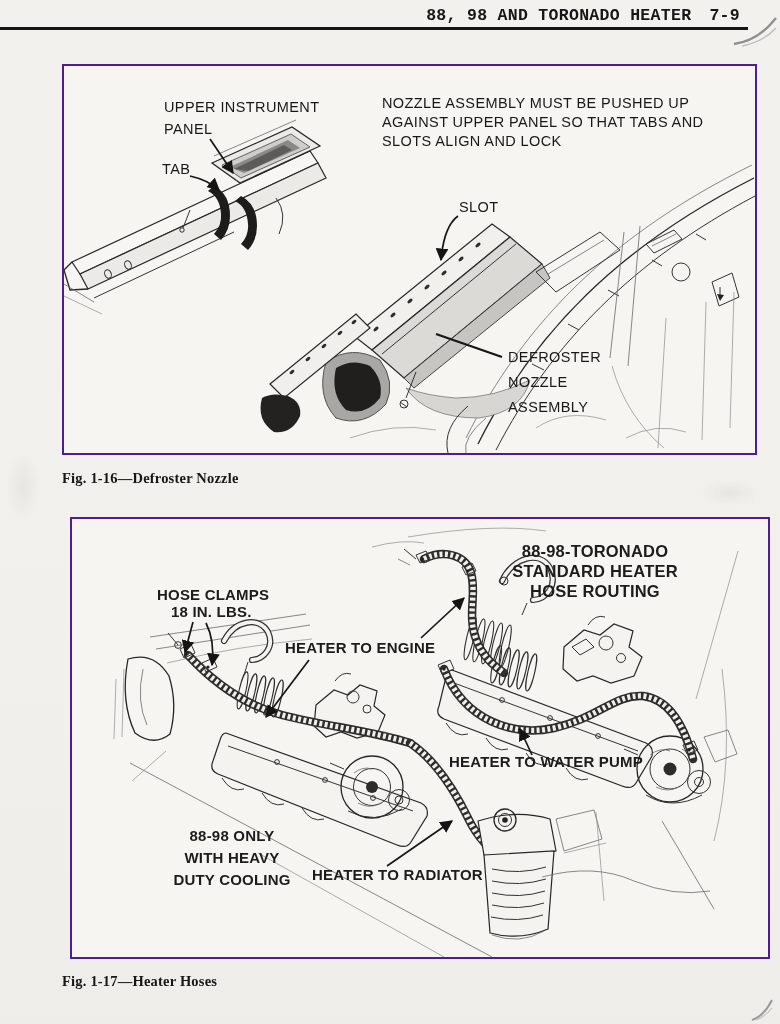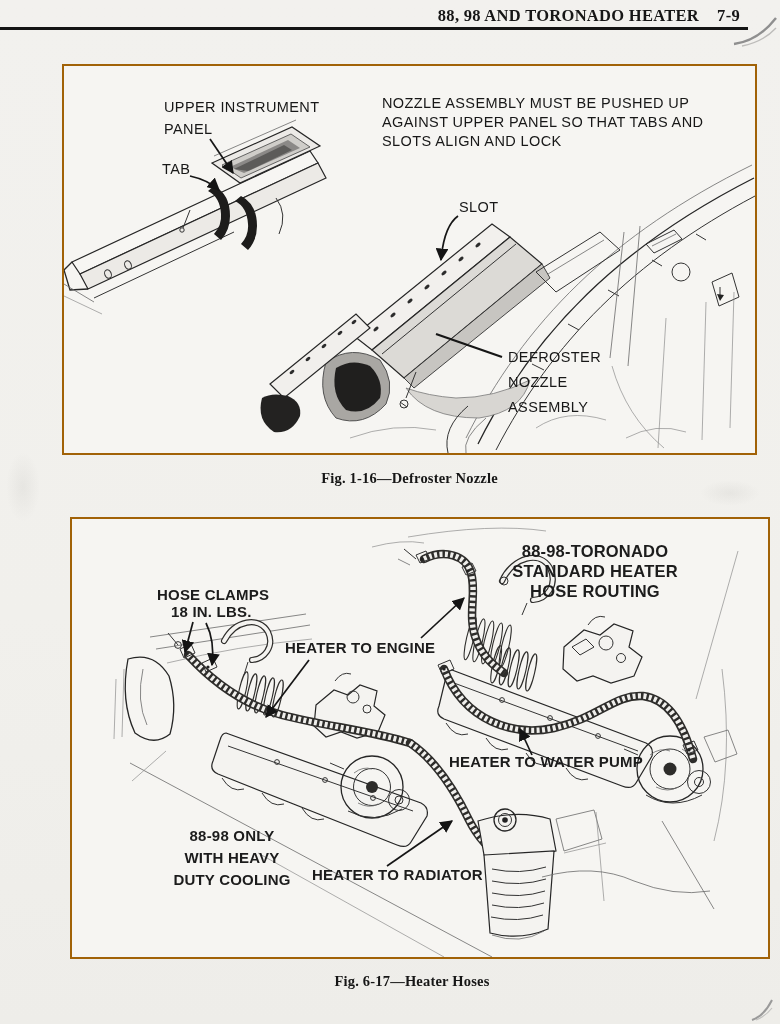--- a/index.html
+++ b/index.html
@@ -3,28 +3,28 @@
 <meta charset="utf-8">
 <style>
   html,body{margin:0;padding:0;}
   body{
     width:780px;height:1024px;position:relative;overflow:hidden;
     background:linear-gradient(180deg,#f2f1ee 0%,#f1f0ec 60%,#eeede9 100%);
     font-family:"Liberation Sans",sans-serif;color:#161616;
   }
   .hdr{
     position:absolute;top:6px;right:40px;display:flex;gap:18px;align-items:baseline;
-    font-family:Liberation Serif, serif;font-weight:700;font-size:16.5px;letter-spacing:.3px;
+    font-family:Liberation Mono, monospace;font-weight:700;font-size:16.5px;letter-spacing:.3px;
   }
   .rule{position:absolute;left:0;top:27px;width:748px;height:3px;background:#141414;}
-  .figbox{position:absolute;background:#f6f5f2;border:2px solid #a16207;}
+  .figbox{position:absolute;background:#f6f5f2;border:2px solid #4c1d95;}
   #fig1{left:62px;top:64px;width:691px;height:387px;}
   #fig2{left:70px;top:517px;width:696px;height:438px;}
   .cap{
-    position:absolute;left:62px;text-align:center;
+    position:absolute;left:62px;text-align:left;
     font-family:"Liberation Serif",serif;font-weight:700;font-size:14.5px;letter-spacing:.2px;
   }
   #cap1{top:470px;width:695px;}
   #cap2{top:973px;width:700px;}
   svg{display:block;}
   .t1{font-family:"Liberation Sans",sans-serif;font-size:14.5px;letter-spacing:.4px;fill:#181818;}
   .t2{font-family:"Liberation Sans",sans-serif;font-size:15px;font-weight:700;letter-spacing:.2px;fill:#1c1c1c;}
   .t2b{font-family:"Liberation Sans",sans-serif;font-size:16.5px;font-weight:700;letter-spacing:.2px;fill:#1c1c1c;}
   .s1{fill:none;stroke:#262626;stroke-width:1.3;}
   .s2{fill:none;stroke:#333;stroke-width:1;}
@@ -291,18 +291,18 @@
   <path class="ar" d="M237,141 L194,198" marker-end="url(#a2)"></path>
   <text class="t2" x="377" y="248">HEATER TO WATER PUMP</text>
   <path class="ar" d="M460,236 L448,210" marker-end="url(#a2)"></path>
   <text class="t2" x="160" y="322" text-anchor="middle">88-98 ONLY</text>
   <text class="t2" x="160" y="344" text-anchor="middle">WITH HEAVY</text>
   <text class="t2" x="160" y="366" text-anchor="middle">DUTY COOLING</text>
   <text class="t2" x="240" y="361">HEATER TO RADIATOR</text>
   <path class="ar" d="M315,347 L380,302" marker-end="url(#a2)"></path>
 </svg>
 </div>
-<div class="cap" id="cap2">Fig. 6-17—Heater Hoses</div>
+<div class="cap" id="cap2">Fig. 1-17—Heater Hoses</div>
 
 <svg style="position:absolute;left:750px;top:998px;" width="28" height="24" viewBox="0 0 28 24">
   <path d="M2,22 Q14,18 22,2" fill="none" stroke="#9a9a9a" stroke-width="2"></path>
   <path d="M6,22 Q16,18 22,10" fill="none" stroke="#c2c2c0" stroke-width="1.2"></path>
 </svg>
 
 </body></html>

